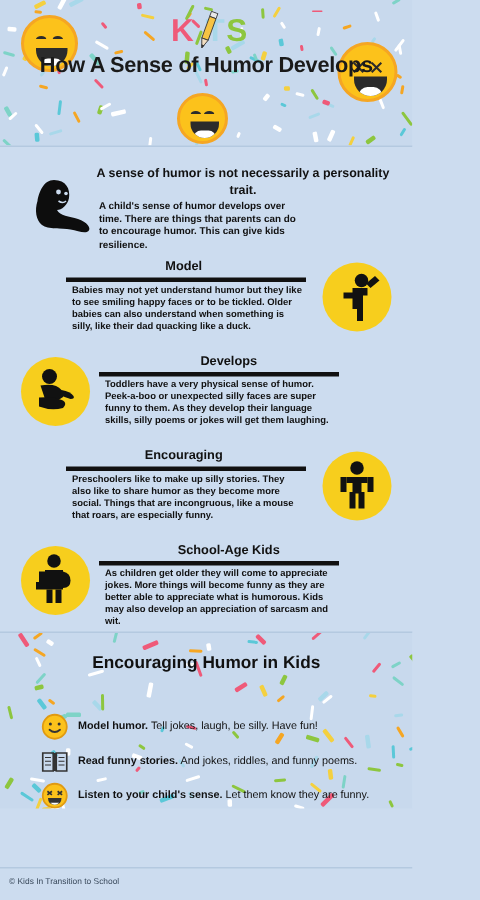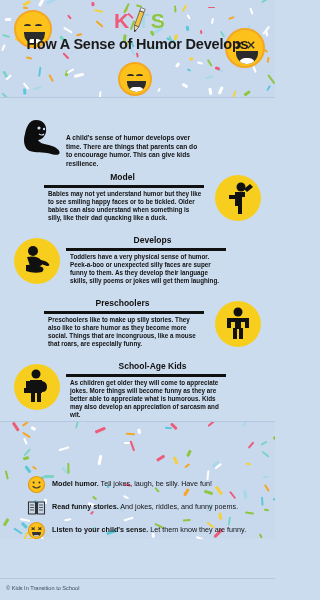--- a/index.html
+++ b/index.html
@@ -222,20 +222,21 @@
     <div class="title">How A Sense of Humor Develops</div>
   </div>
 
   <div class="intro">
     <svg class="baby-icon" viewBox="0 0 52 52">
       <path d="M22 8 C30 8 33 14 32 20 C31 25 27 28 24 28 C26 32 32 32 38 34 C44 36 47 40 45 42 C43 44 38 42 33 41 C27 40 18 41 14 38 C10 35 9 28 11 22 C12 16 15 8 22 8 Z" fill="#0d0d0d"></path>
       <circle cx="25" cy="16" r="1.6" fill="#ccdcef"></circle>
       <circle cx="30" cy="17" r="1.2" fill="#ccdcef"></circle>
       <path d="M25 22 q3 2 5 0" stroke="#ccdcef" stroke-width="1.1" fill="none"></path>
     </svg>
+    <div class="intro-head">A sense of humor is not necessarily a personality trait.</div>
     <div class="intro-body">A child's sense of humor develops over time. There are things that parents can do to encourage humor. This can give kids resilience.</div>
   </div>
 
   <div class="stage right">
     <div class="stage-head">Model</div>
     <div class="stage-rule"></div>
     <div class="stage-body">Babies may not yet understand humor but they like to see smiling happy faces or to be tickled. Older babies can also understand when something is silly, like their dad quacking like a duck.</div>
     <div class="circle-icon">
       <svg viewBox="0 0 46 46" width="46" height="46">
         <circle cx="26" cy="12" r="4.5" fill="#111"></circle>
@@ -254,21 +255,21 @@
       <svg viewBox="0 0 46 46" width="46" height="46">
         <circle cx="19" cy="13" r="5" fill="#111"></circle>
         <path d="M13 19 q10 -2 14 3 q4 4 -1 6 q-6 2 -10 0 Z" fill="#111"></path>
         <path d="M12 27 q10 -1 16 2 q3 2 0 5 q-8 2 -16 -1 Z" fill="#111"></path>
         <path d="M27 22 q6 1 8 4 q1 2 -2 2 q-4 -1 -7 -3 Z" fill="#111"></path>
       </svg>
     </div>
   </div>
 
   <div class="stage right">
-    <div class="stage-head">Preschoolers</div>
+    <div class="stage-head">Encouraging</div>
     <div class="stage-rule"></div>
     <div class="stage-body">Preschoolers like to make up silly stories. They also like to share humor as they become more social. Things that are incongruous, like a mouse that roars, are especially funny.</div>
     <div class="circle-icon">
       <svg viewBox="0 0 46 46" width="46" height="46">
         <circle cx="23" cy="11" r="4.5" fill="#111"></circle>
         <path d="M16 17 h14 v4 h-4 v7 h-6 v-7 h-4 Z" fill="#111"></path>
         <rect x="12" y="17" width="4" height="10" fill="#111"></rect>
         <rect x="30" y="17" width="4" height="10" fill="#111"></rect>
         <rect x="18" y="27" width="4" height="11" fill="#111"></rect>
         <rect x="24" y="27" width="4" height="11" fill="#111"></rect>
@@ -372,20 +373,21 @@
         <div class="confetti" style="left:206.9px;top:0.8px;width:8.3px;height:1.7px;background:#ef5a79;transform:rotate(139deg);"></div>
         <div class="confetti" style="left:106.4px;top:109.3px;width:10.4px;height:2.8px;background:#5bc8d8;transform:rotate(159deg);"></div>
         <div class="confetti" style="left:95.0px;top:7.0px;width:10.9px;height:2.6px;background:#ef5a79;transform:rotate(157deg);"></div>
         <div class="confetti" style="left:264.4px;top:87.1px;width:5.0px;height:1.7px;background:#8dc63f;transform:rotate(13deg);"></div>
         <div class="confetti" style="left:156.2px;top:35.1px;width:9.3px;height:2.7px;background:#ef5a79;transform:rotate(148deg);"></div>
         <div class="confetti" style="left:137.2px;top:8.2px;width:4.9px;height:2.5px;background:#ffffff;transform:rotate(81deg);"></div>
         <div class="confetti" style="left:23.9px;top:45.7px;width:8.2px;height:2.7px;background:#5bc8d8;transform:rotate(53deg);"></div>
         <div class="confetti" style="left:183.1px;top:69.0px;width:7.5px;height:2.5px;background:#f5a623;transform:rotate(122deg);"></div>
         <div class="confetti" style="left:35.5px;top:112.4px;width:10.7px;height:2.4px;background:#ffffff;transform:rotate(77deg);"></div>
       </div>
+    <div class="enc-title">Encouraging Humor in Kids</div>
 
     <div class="tip" style="top:75px;">
       <div class="tip-icon">
         <svg viewBox="0 0 19 19" width="19" height="19">
           <path d="M1.5 4 h7 v12 h-7 Z" fill="none" stroke="#333" stroke-width="1.1"></path>
           <path d="M10.5 4 h7 v12 h-7 Z" fill="none" stroke="#333" stroke-width="1.1"></path>
           <path d="M8.5 4 h2 v12 h-2 Z" fill="#333"></path>
           <path d="M3 7 h4 M3 9.5 h4 M3 12 h4" stroke="#333" stroke-width="0.8"></path>
           <path d="M12 7 h4 M12 9.5 h4 M12 12 h4" stroke="#333" stroke-width="0.8"></path>
         </svg>

